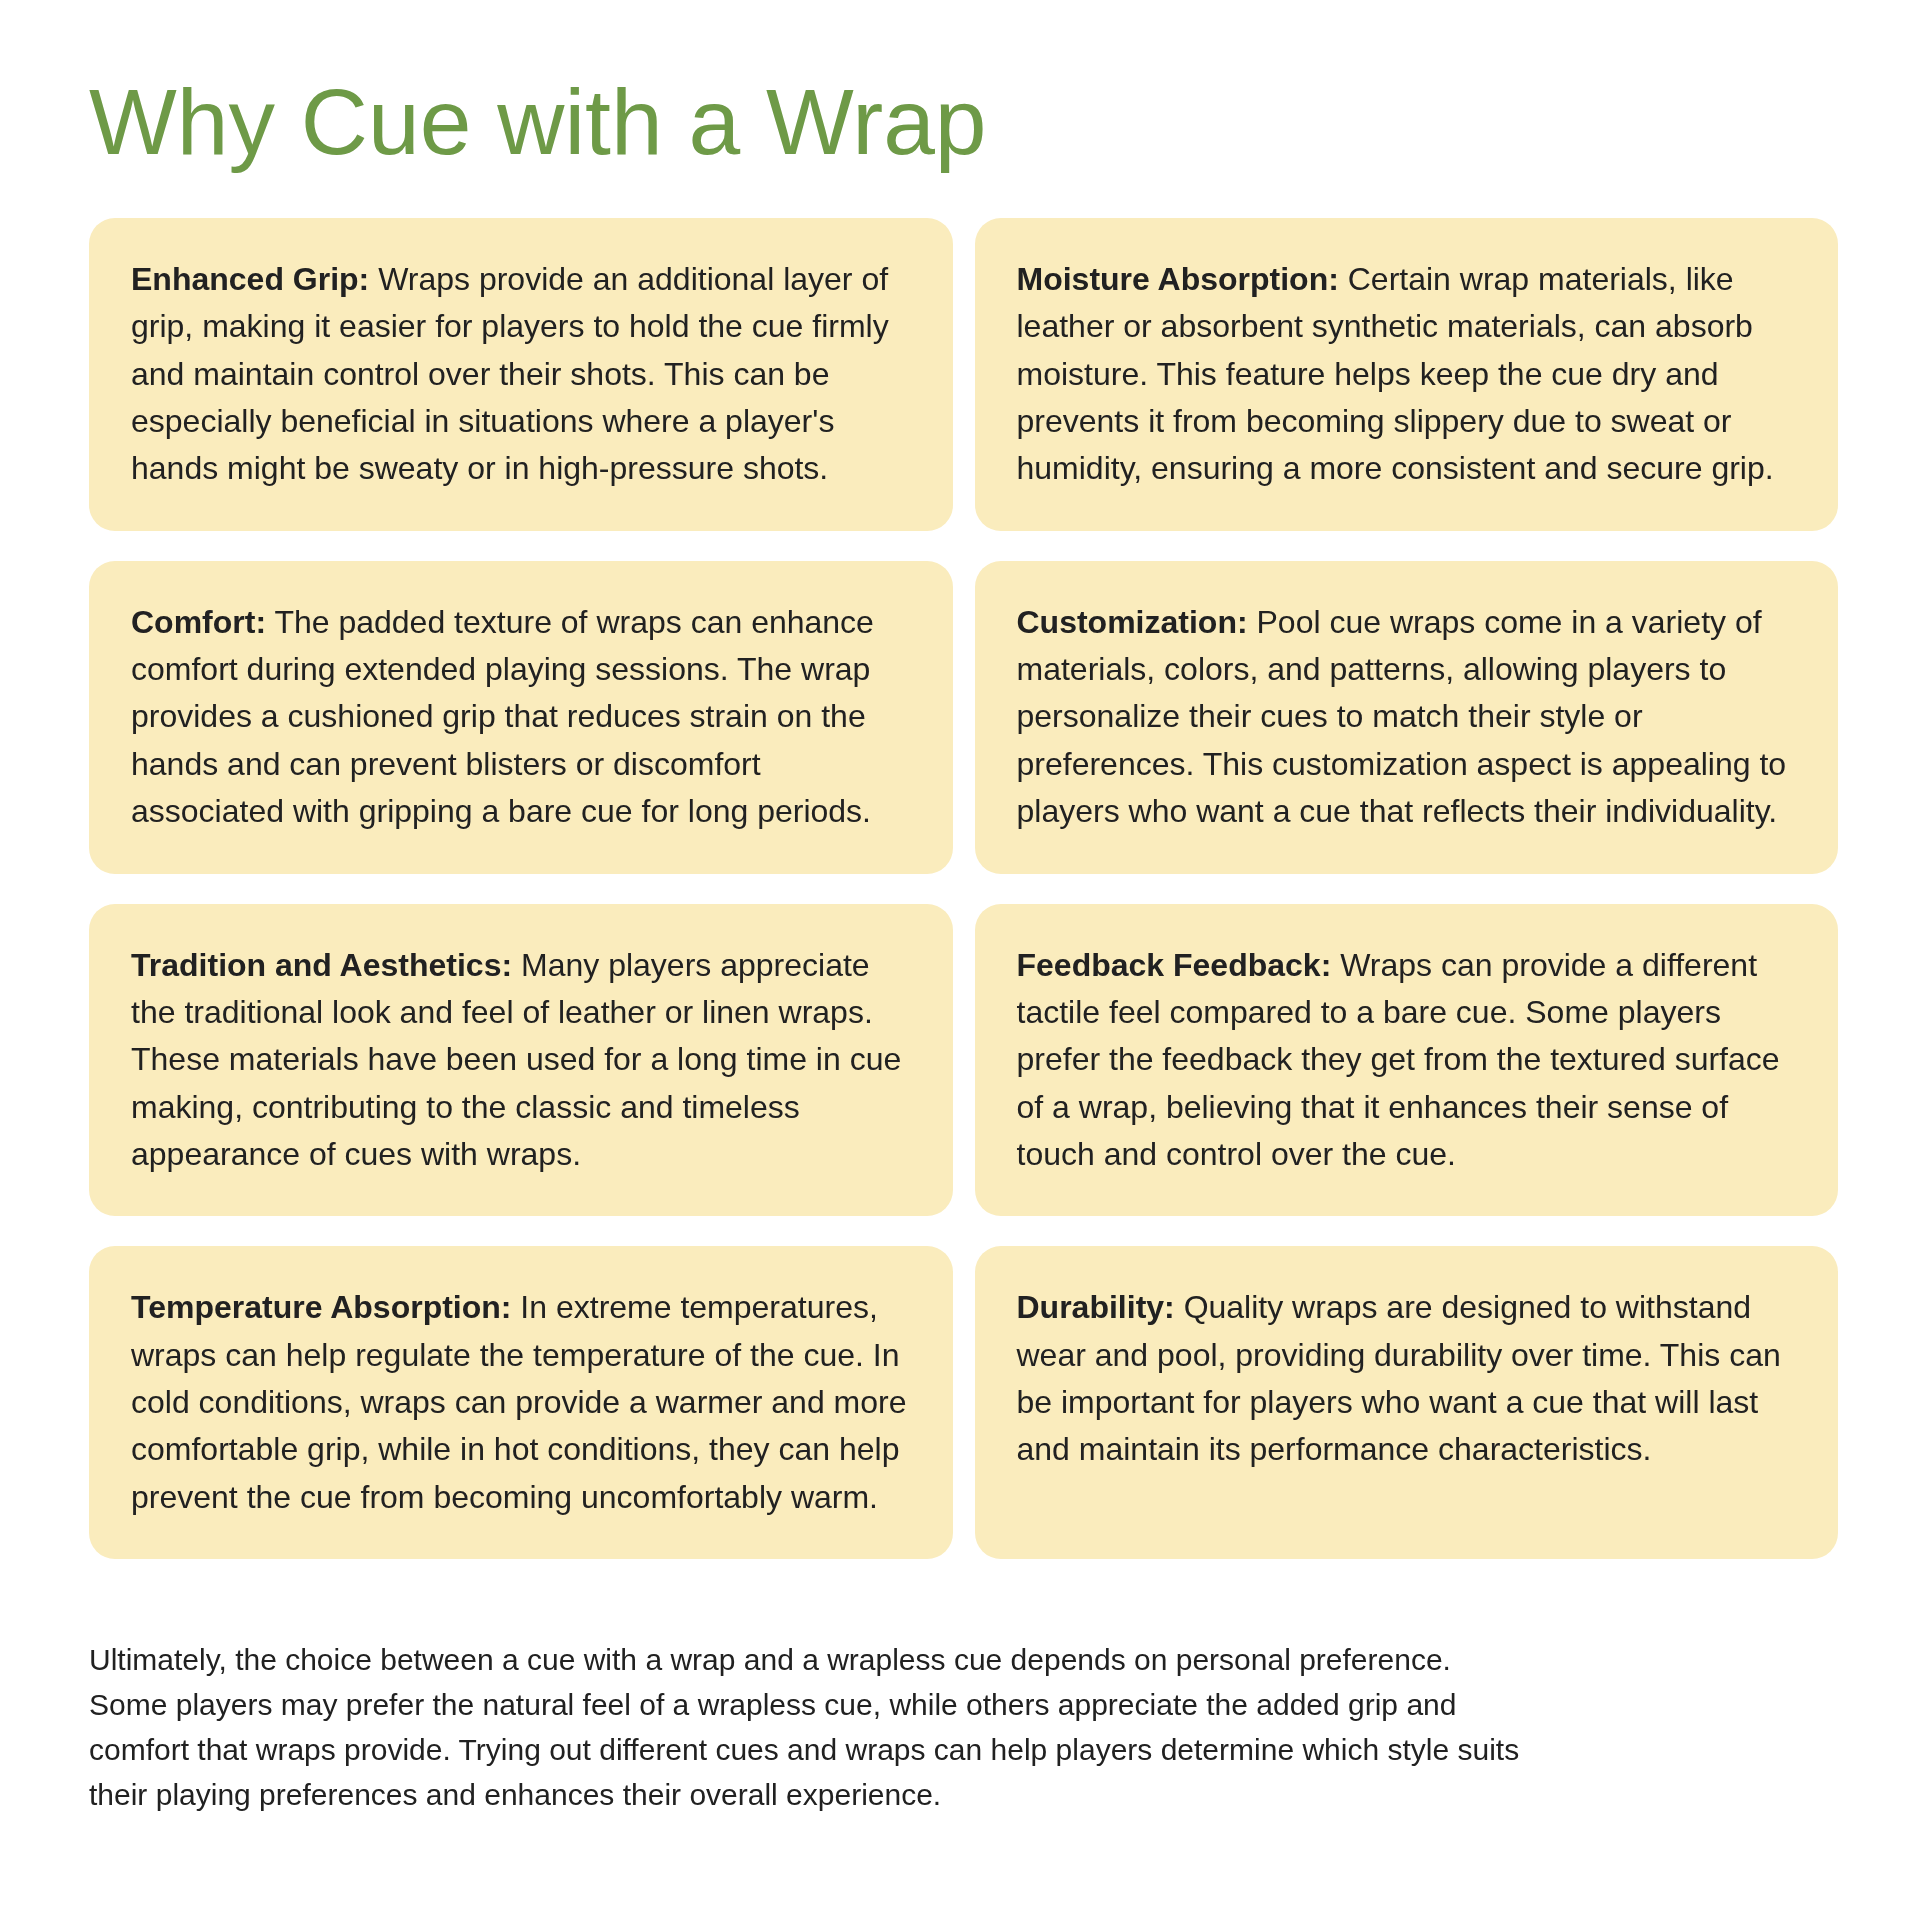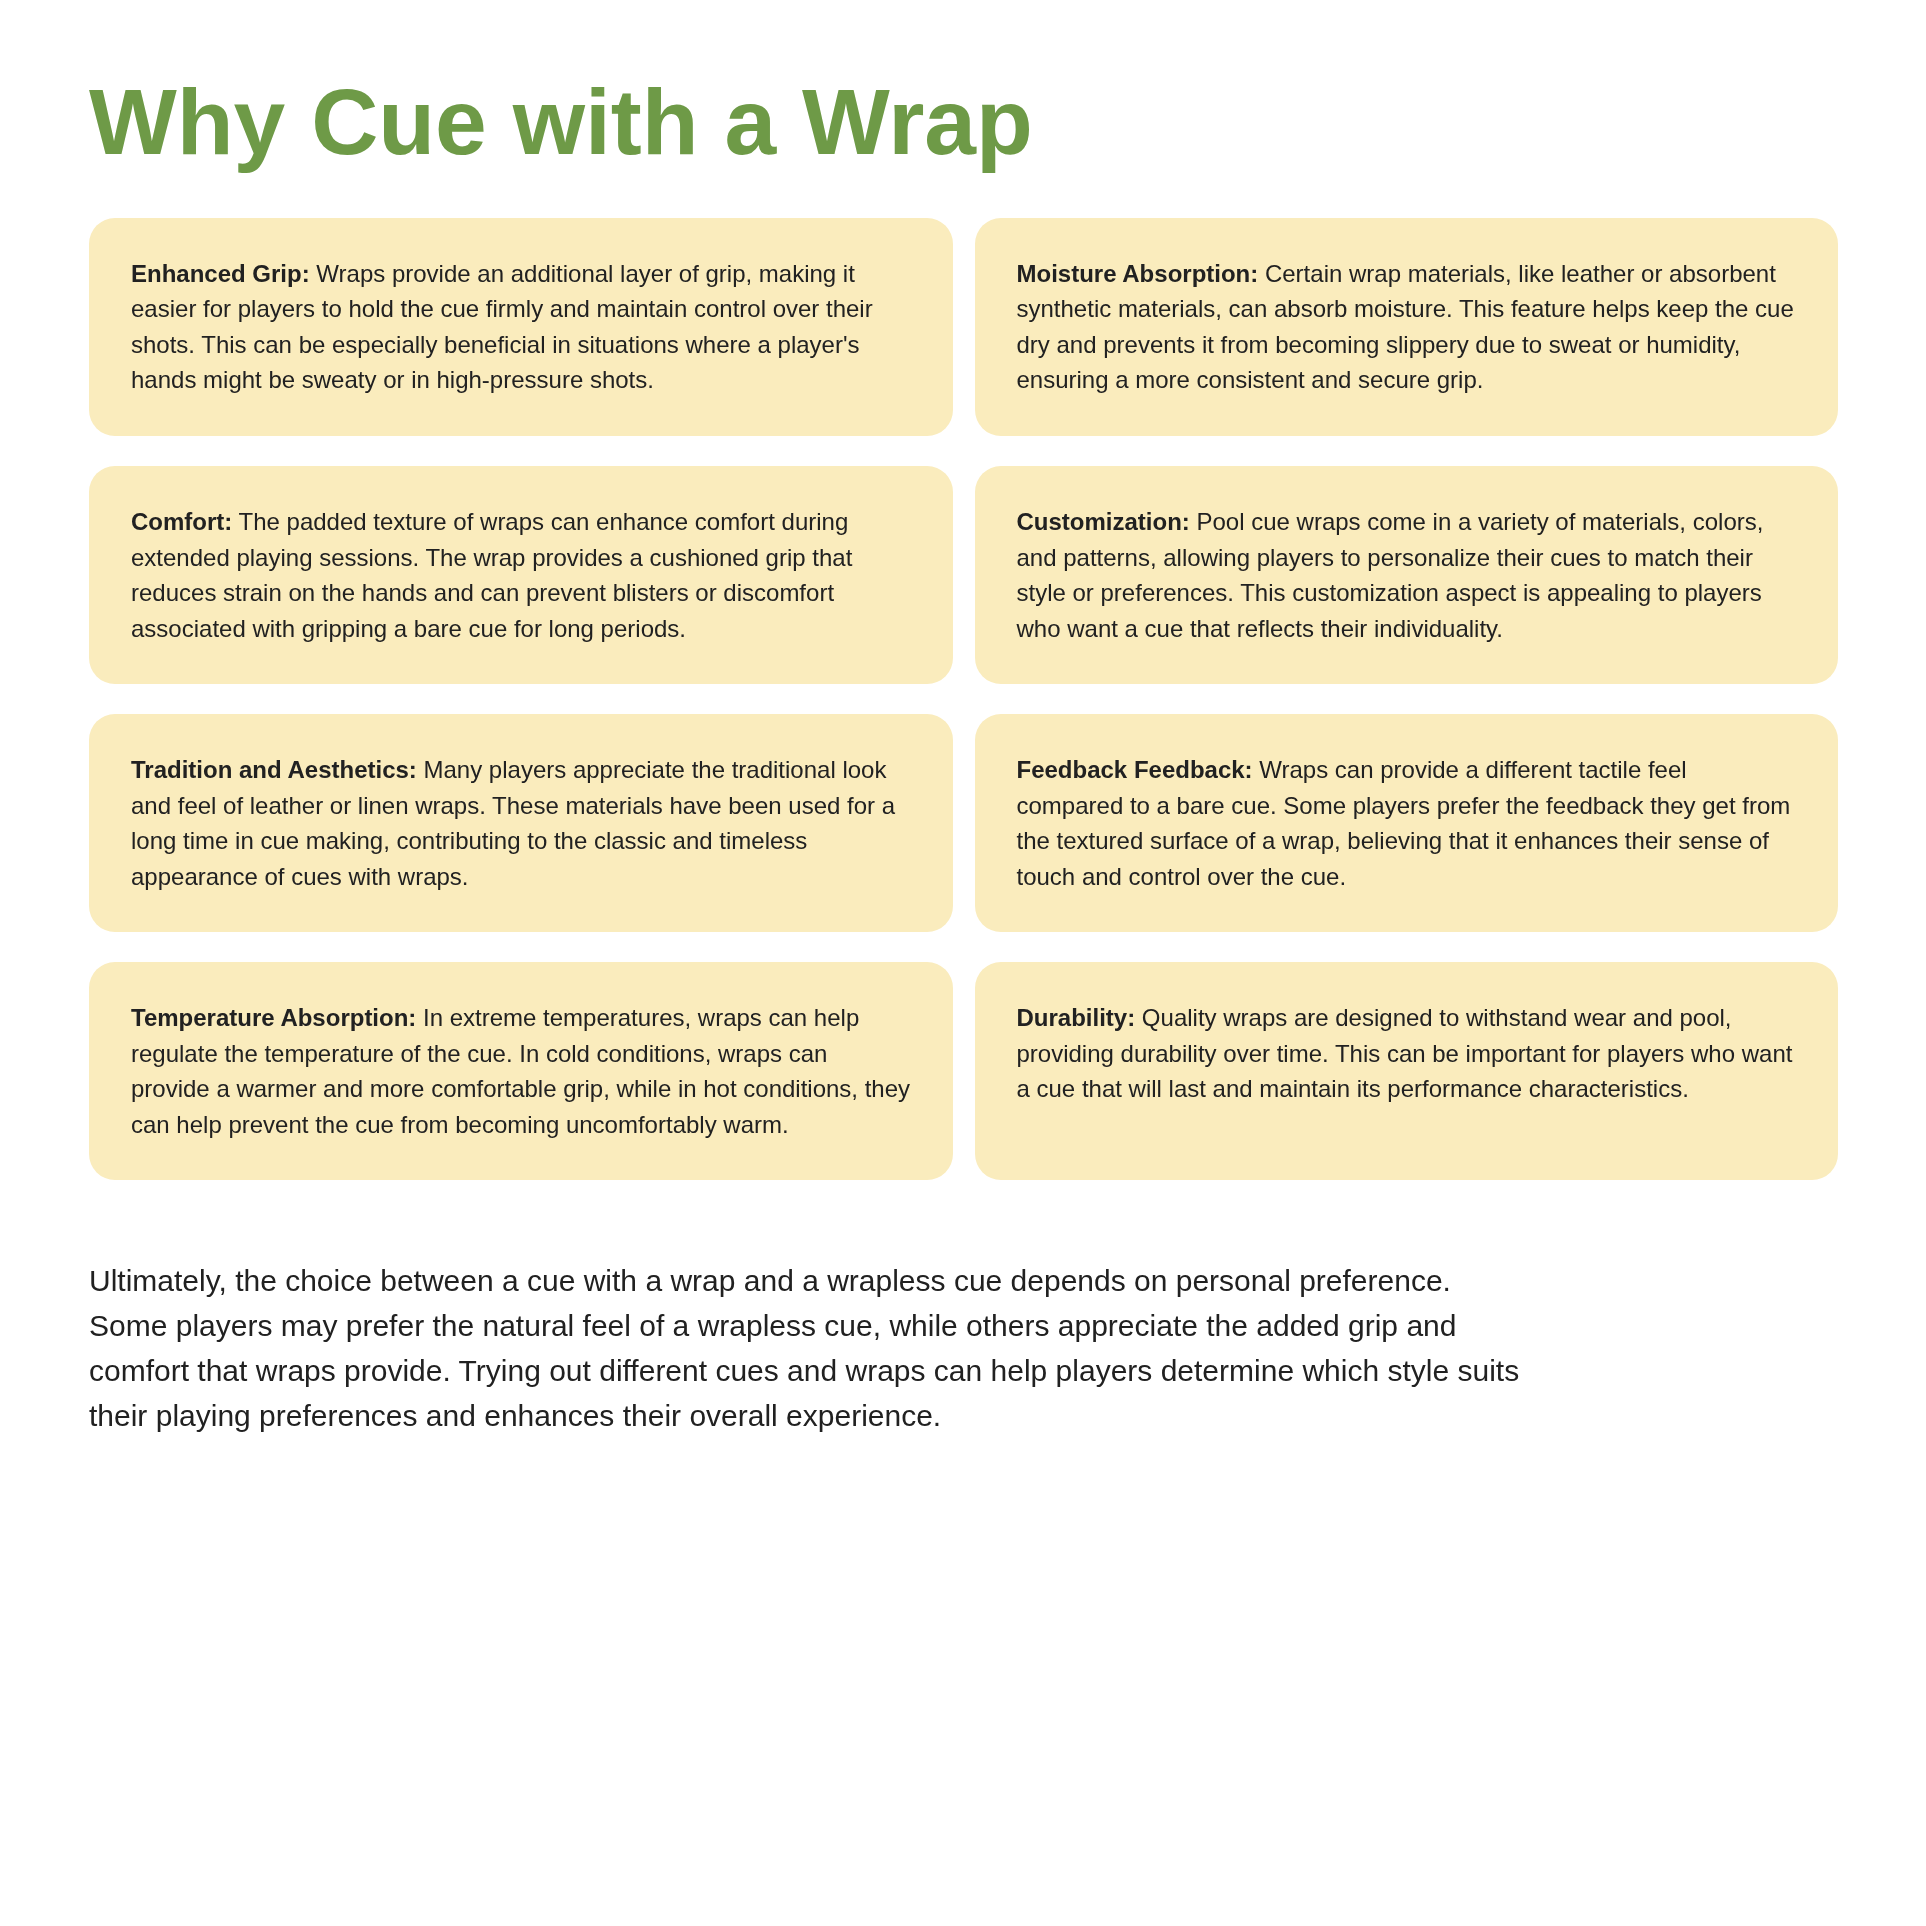--- a/index.html
+++ b/index.html
@@ -17,21 +17,21 @@
     font-family:"Liberation Sans", sans-serif;
   }
   .page{
     width:100%;height:100%;
     padding:69px 89px 50px 89px;
   }
   .title{
     margin:0;
     font-size:93px;
     line-height:1.15;
-    font-weight:700;
+    font-weight:400;
     color:var(--title-green,#6E9A47);
     letter-spacing:0px;
   }
   .para{
     margin:0;
     font-size:30px;
     line-height:1.5;
     font-weight:400;
   }
   .intro{
@@ -45,21 +45,21 @@
     column-gap:22px;
     row-gap:30px;
   }
   .card{
     background:var(--card-bg,#FAECBD);
     border-radius:26px;
     padding:38px 42px;
   }
   .card-text{
     margin:0;
-    font-size:24px;
+    font-size:32px;
     line-height:1.48;
   }
   .card-heading{
     font-weight:700;
   }
   .outro{
     margin-top:78px;
     max-width:1445px;
   }
 </style>

